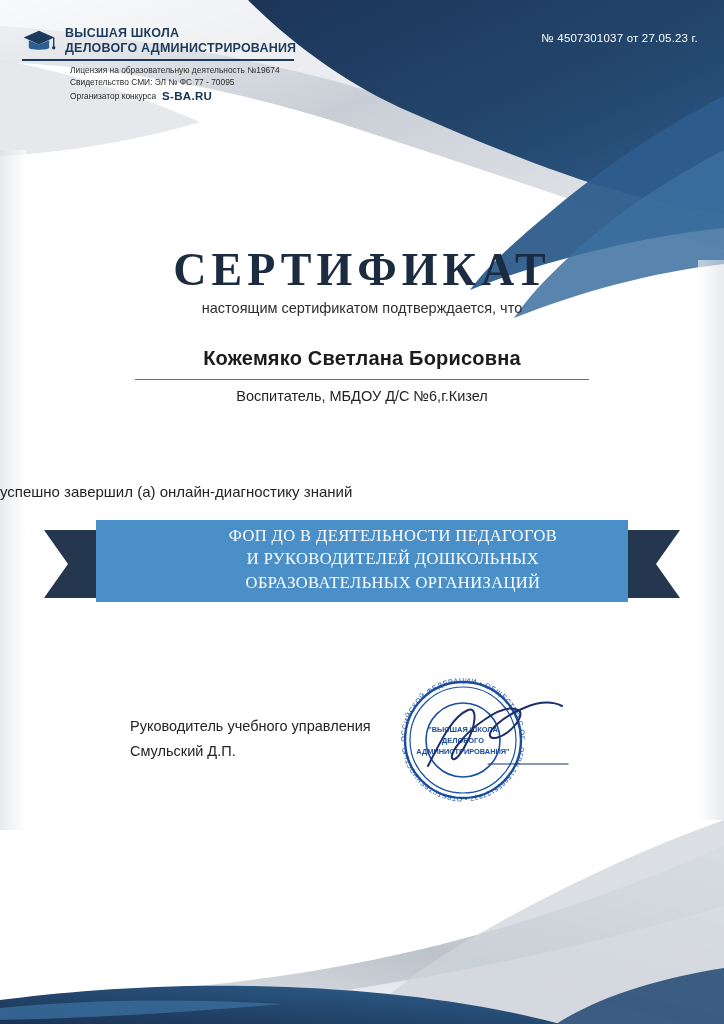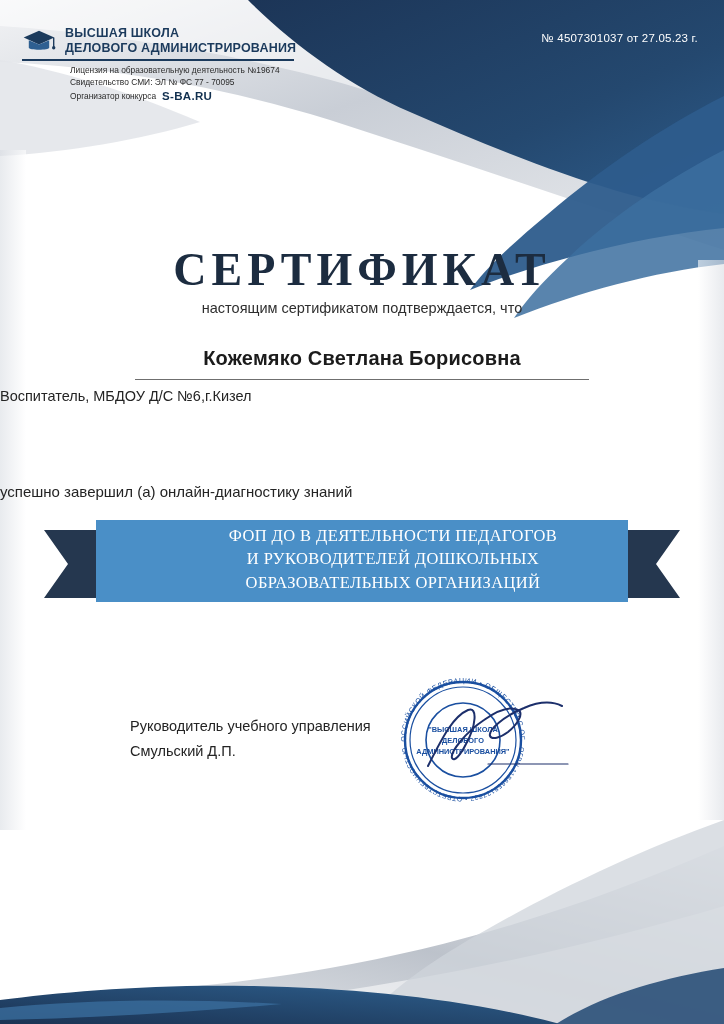--- a/index.html
+++ b/index.html
@@ -121,21 +121,21 @@
     width: 454px;
     height: 1px;
     background: #6f6f6f;
     margin: 9px auto 0;
   }
   .position {
     position: absolute;
     top: 388px;
     left: 0;
     width: 724px;
-    text-align: left;
+    text-align: center;
     font-size: 14.5px;
     color: #242424;
   }
   .completed {
     position: absolute;
     top: 483px;
     left: 0;
     width: 724px;
     text-align: left;
     font-size: 15px;

